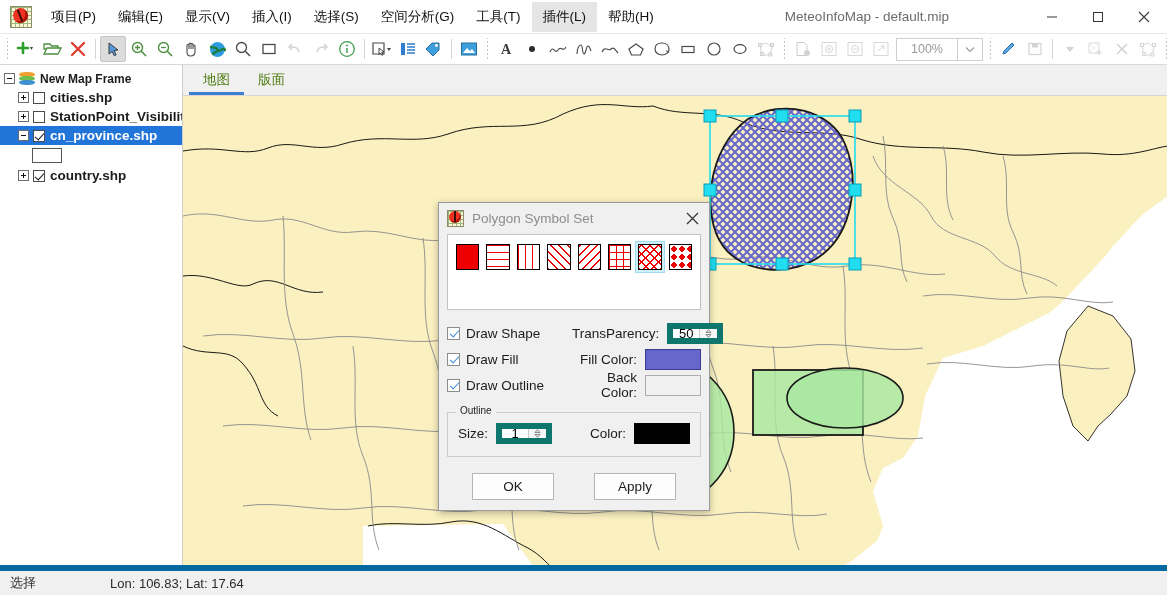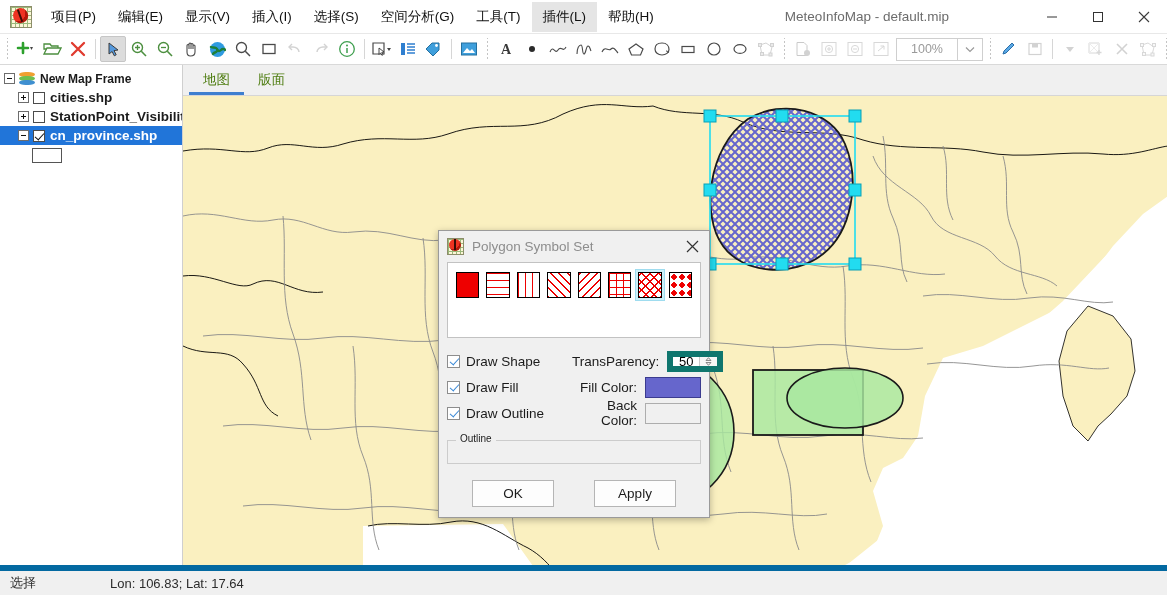--- a/index.html
+++ b/index.html
@@ -62,21 +62,21 @@
   
   .right{flex:1;display:flex;flex-direction:column;min-width:0;background:#f0f0f0;position:relative;}
   .tabs{height:30px;display:flex;align-items:flex-end;background:#f0f0f0;flex:none;padding-left:6px;}
   .tab{padding:4px 14px 6px;font-size:13.5px;color:#4d7c0f;position:relative;}
   .tab.active:after{content:"";position:absolute;left:0;right:0;bottom:0;height:3px;background:#3e7fd0;}
   .mapwrap{flex:1;position:relative;overflow:hidden;background:#fff;border-top:1px solid #d6d6d6;}
   .mapsvg{position:absolute;left:0;top:0;}
 
   
   .dialog{position:absolute;left:255px;top:137px;width:270px;background:#f0f0f0;border:1px solid #9a9a9a;
-      box-shadow:0 2px 7px rgba(0,0,0,.28);z-index:50;margin-top:28px;}
+      box-shadow:0 2px 7px rgba(0,0,0,.28);z-index:50;}
   .dlg-title{height:31px;display:flex;align-items:center;background:#f0f0f0;}
   .dlg-ico{width:17px;height:17px;margin:0 8px 0 8px;flex:none;position:relative;}
   .dlg-ico .g{position:absolute;inset:0;background:
      repeating-linear-gradient(to right,#9ab87a 0 1px,transparent 1px 4px),
      repeating-linear-gradient(to bottom,#9ab87a 0 1px,transparent 1px 4px),
      #fdf6d8;border:1px solid #8d8d6a;box-sizing:border-box;}
   .dlg-ico .b{position:absolute;left:2px;top:1px;width:12px;height:12px;border-radius:50%;
      background:radial-gradient(circle at 35% 30%,#ee3322 0 55%,#b4170a 56% 100%);}
   .dlg-ico .b:after{content:"";position:absolute;left:5px;top:0;width:2px;height:11px;background:#3a0c06;}
   .dlg-title .t{flex:1;color:#8d8d8d;font-size:13.5px;}
@@ -430,20 +430,26 @@
         <div class="indent"></div>
         <div class="expander"></div>
         <div class="cbx on"></div>
         <div class="tname">cn_province.shp</div>
       </div>
 
       <div class="trow" style="height:21px;">
         <div class="legend-swatch"></div>
       </div>
 
+      <div class="trow">
+        <div class="indent"></div>
+        <div class="expander plus"></div>
+        <div class="cbx on"></div>
+        <div class="tname">country.shp</div>
+      </div>
     </div>
 
     <div class="right">
       <div class="tabs">
         <div class="tab active">地图</div>
         <div class="tab">版面</div>
       </div>
 
       <div class="mapwrap">
         <svg class="mapsvg" width="985" height="506" viewBox="0 0 985 506">
@@ -616,20 +622,34 @@
                 <span class="box on"></span>
                 <span>Draw Outline</span>
               </label>
               <div class="lab">Back Color:</div>
               <div class="colorbox plain" style="background:#f0f0f0;"></div>
             </div>
           </div>
 
           <div class="group">
             <div class="gt">Outline</div>
+            <div class="grow">
+              <div class="sl">Size:</div>
+              <div class="spin">
+                <input value="1" style="">
+                <div class="ar">
+                  <svg width="9" height="13" viewBox="0 0 9 13">
+                      <path d="M4.5 1L8 5H1z" fill="none" stroke="#555" stroke-width="1"></path>
+                      <path d="M4.5 12L8 8H1z" fill="none" stroke="#555" stroke-width="1"></path>
+                    </svg>
+                </div>
+              </div>
+              <div class="cl">Color:</div>
+              <div class="colorbox plain" style="background:#000;border-color:#000;"></div>
+            </div>
           </div>
 
           <div class="btnrow">
             <div class="btn">OK</div>
             <div class="btn">Apply</div>
           </div>
         </div>
       </div>
 
     </div>

